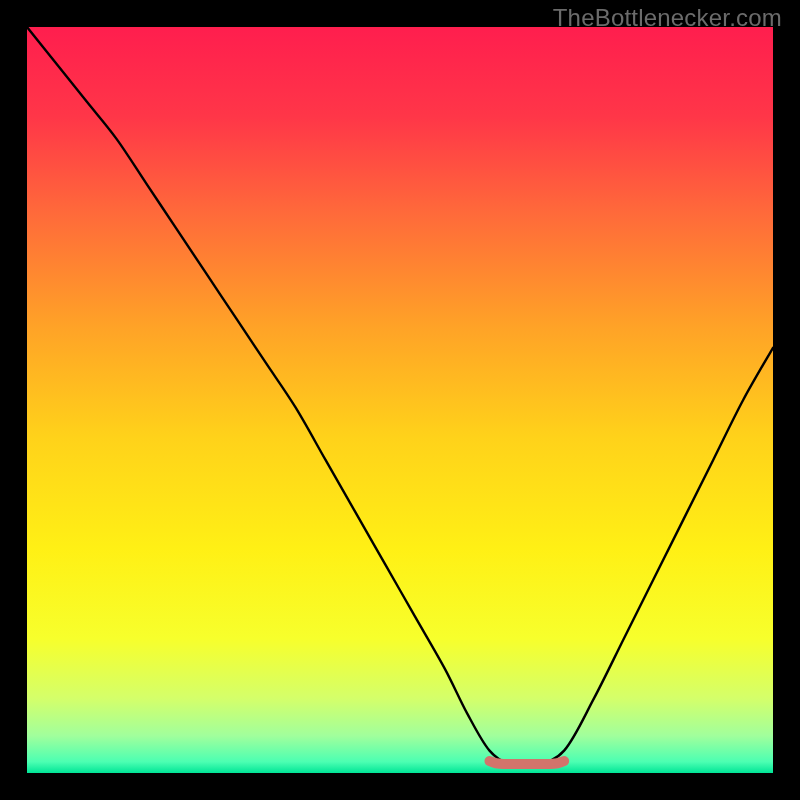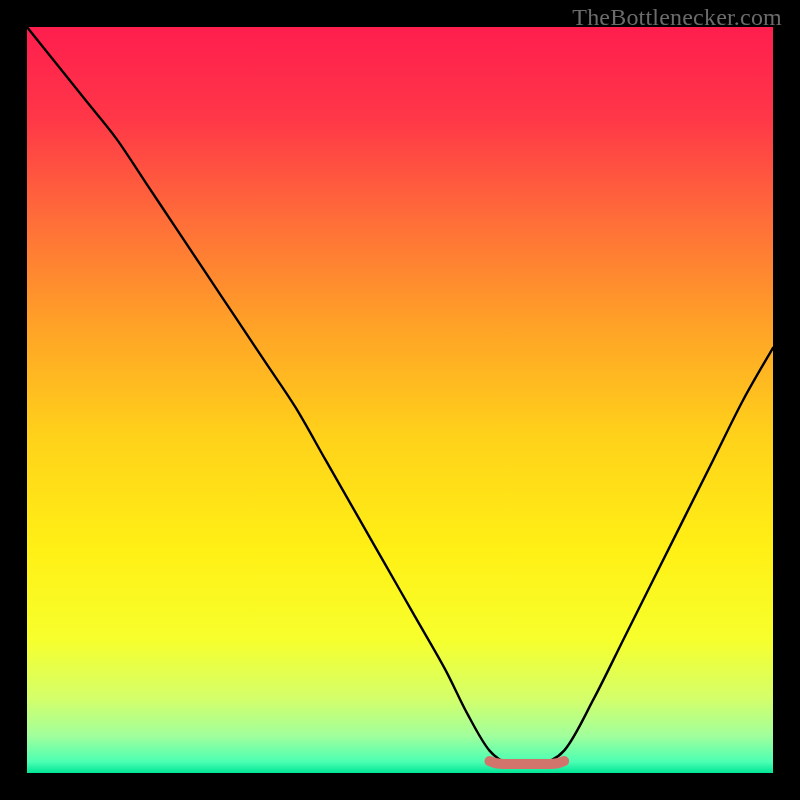--- a/index.html
+++ b/index.html
@@ -9,21 +9,20 @@
     height: 800px;
     background: #000;
     overflow: hidden;
     font-family: Arial, Helvetica, sans-serif;
   }
   .frame {
     position: relative;
     width: 792px;
     height: 800px;
     background: #000;
-    font-family: Liberation Serif, serif;
   }
   .watermark {
     position: absolute;
     top: 4px;
     right: 10px;
     color: #6b6b6b;
     font-size: 24px;
     font-weight: 500;
     letter-spacing: 0.2px;
     z-index: 4;

